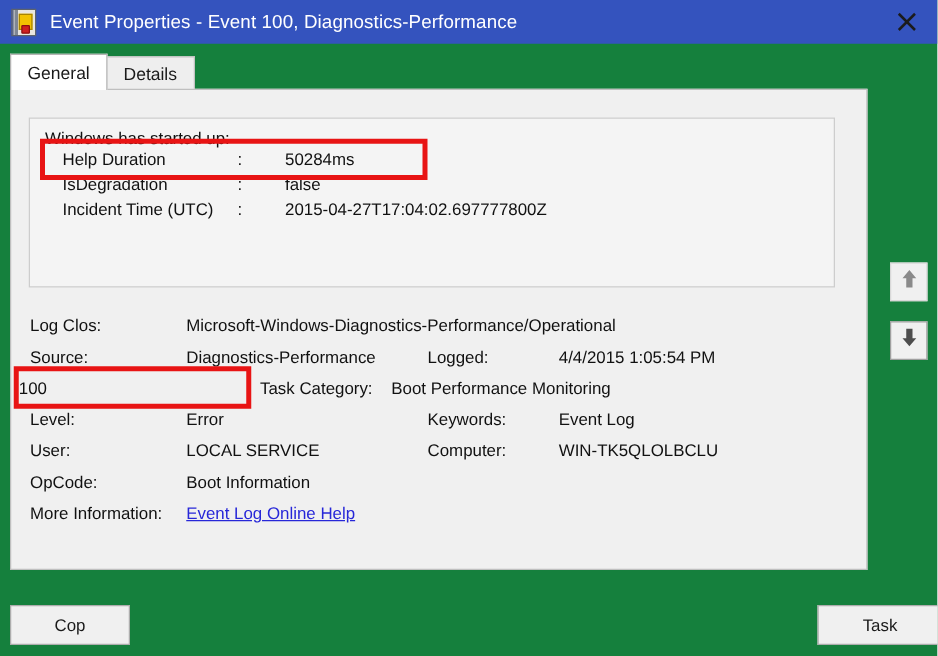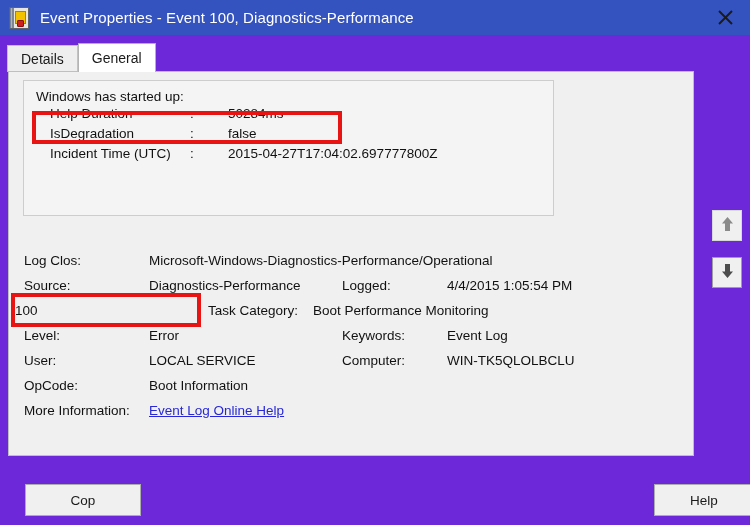--- a/index.html
+++ b/index.html
@@ -8,21 +8,21 @@
     width: 750px; height: 525px;
     overflow: hidden;
     background: #f0f0f0;
     font-family: "Liberation Sans", sans-serif;
   }
 
   #dialog {
     position: relative;
     width: 750px;
     height: 525px;
-    background: #6d28d9;
+    background: #15803d;
   }
 
   
   #titlebar {
     position: absolute;
     left: 0; top: 0;
     width: 750px; height: 35px;
     background: #3453be;
     display: flex;
     align-items: center;
@@ -114,22 +114,22 @@
     left: 8px; top: 71px;
     width: 686px; height: 385px;
     background: #f0f0f0;
     border: 1px solid #bfbfbf;
     z-index: 2;
   }
 
   
   #description-box {
     position: absolute;
-    left: 14px; top: 8px;
-    width: 531px; height: 136px;
+    left: 14px; top: 22px;
+    width: 645px; height: 136px;
     background: #f4f4f4;
     border: 1px solid #cdcdcd;
     overflow: hidden;
     padding: 6px 8px 0 8px;
   }
   #desc-intro {
     font-size: 13.5px;
     color: #111;
     margin: 2px 0 0 4px;
     white-space: nowrap;
@@ -190,21 +190,21 @@
     background: #f0f0f0;
     border: 1px solid #adadad;
     font-size: 13.5px;
     color: #1a1a1a;
     display: flex;
     align-items: center;
     justify-content: center;
     cursor: pointer;
     overflow: hidden;
   }
-  #copy-button  { left: 25px;   top: 484px; width: 116px; height: 32px; }
+  #copy-button  { left: 8px;   top: 484px; width: 96px; height: 32px; }
   #close-btn-2  { left: 654px; top: 484px; width: 100px; height: 32px; }
 
   
   .annot {
     position: absolute;
     border: 4px solid #e81414;
     pointer-events: none;
     z-index: 20;
   }
   #annot-boot    { left: 32px; top: 111px; width: 310px; height: 33px; }
@@ -225,25 +225,25 @@
     <div id="title-text">Event Properties - Event 100, Diagnostics-Performance</div>
     <div id="close-button">
       <svg width="19" height="19" viewBox="0 0 19 19" aria-hidden="true">
         <line x1="3" y1="3" x2="16" y2="16" stroke="#1b1b1b" stroke-width="2"></line>
         <line x1="16" y1="3" x2="3" y2="16" stroke="#1b1b1b" stroke-width="2"></line>
       </svg>
     </div>
   </div>
 
   <div id="tabstrip">
+    <div class="tab active">
+      <span>General</span>
+    </div>
     <div class="tab inactive">
       <span>Details</span>
-    </div>
-    <div class="tab active">
-      <span>General</span>
     </div>
   </div>
 
   <div id="tabpanel">
 
     <div id="description-box">
       <div id="desc-intro">Windows has started up:</div>
       <div class="desc-row">
         <span class="desc-key">Help Duration</span>
         <span class="desc-colon">:</span>
@@ -320,19 +320,19 @@
       <svg width="15" height="16" viewBox="0 0 15 16" aria-hidden="true">
         <polygon points="7.5,15 13,8.5 10,8.5 10,1 5,1 5,8.5 2,8.5" fill="#4d4d4d"></polygon>
       </svg>
     </span>
   </div>
 
   <div class="dlgbtn" id="copy-button">
     <span>Cop</span>
   </div>
   <div class="dlgbtn" id="close-btn-2">
-    <span>Help</span>
+    <span>Task</span>
   </div>
 
   <div class="annot" id="annot-boot"></div>
   <div class="annot" id="annot-eventid"></div>
 
 </div>
 
 </body></html>

